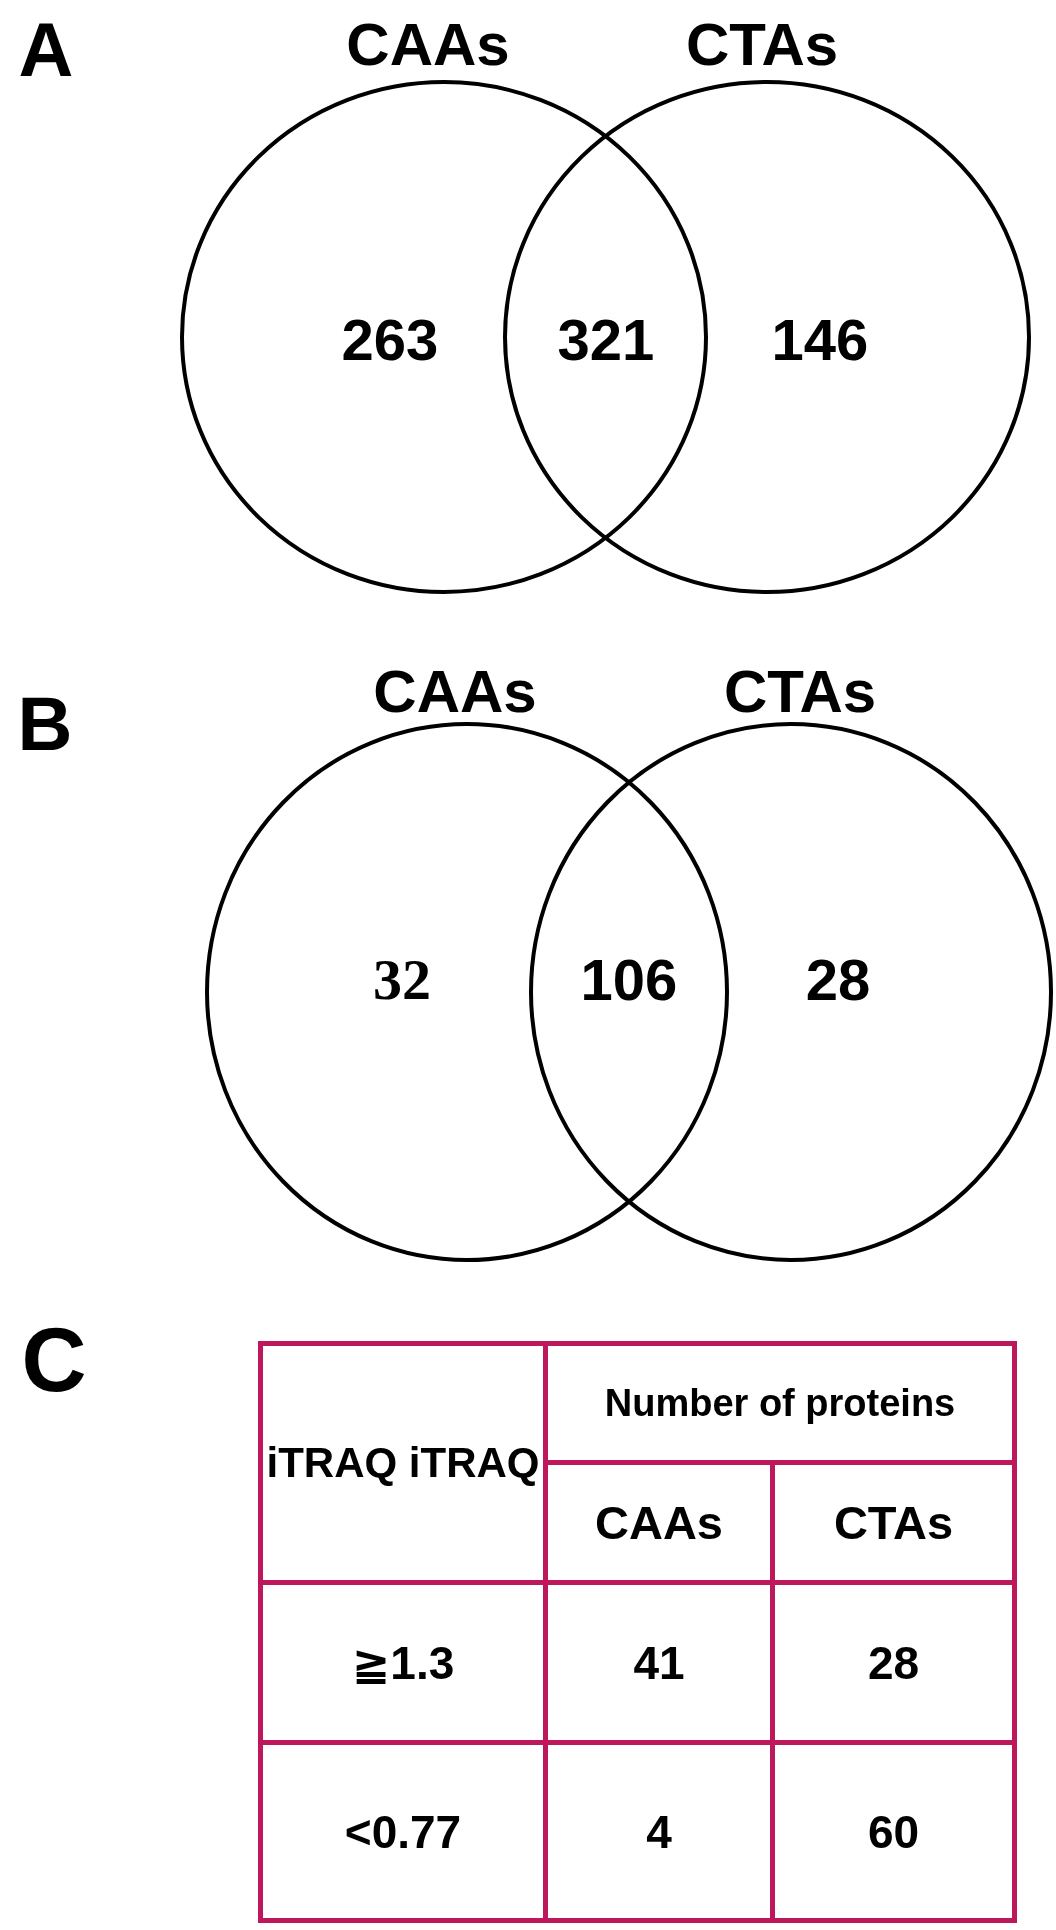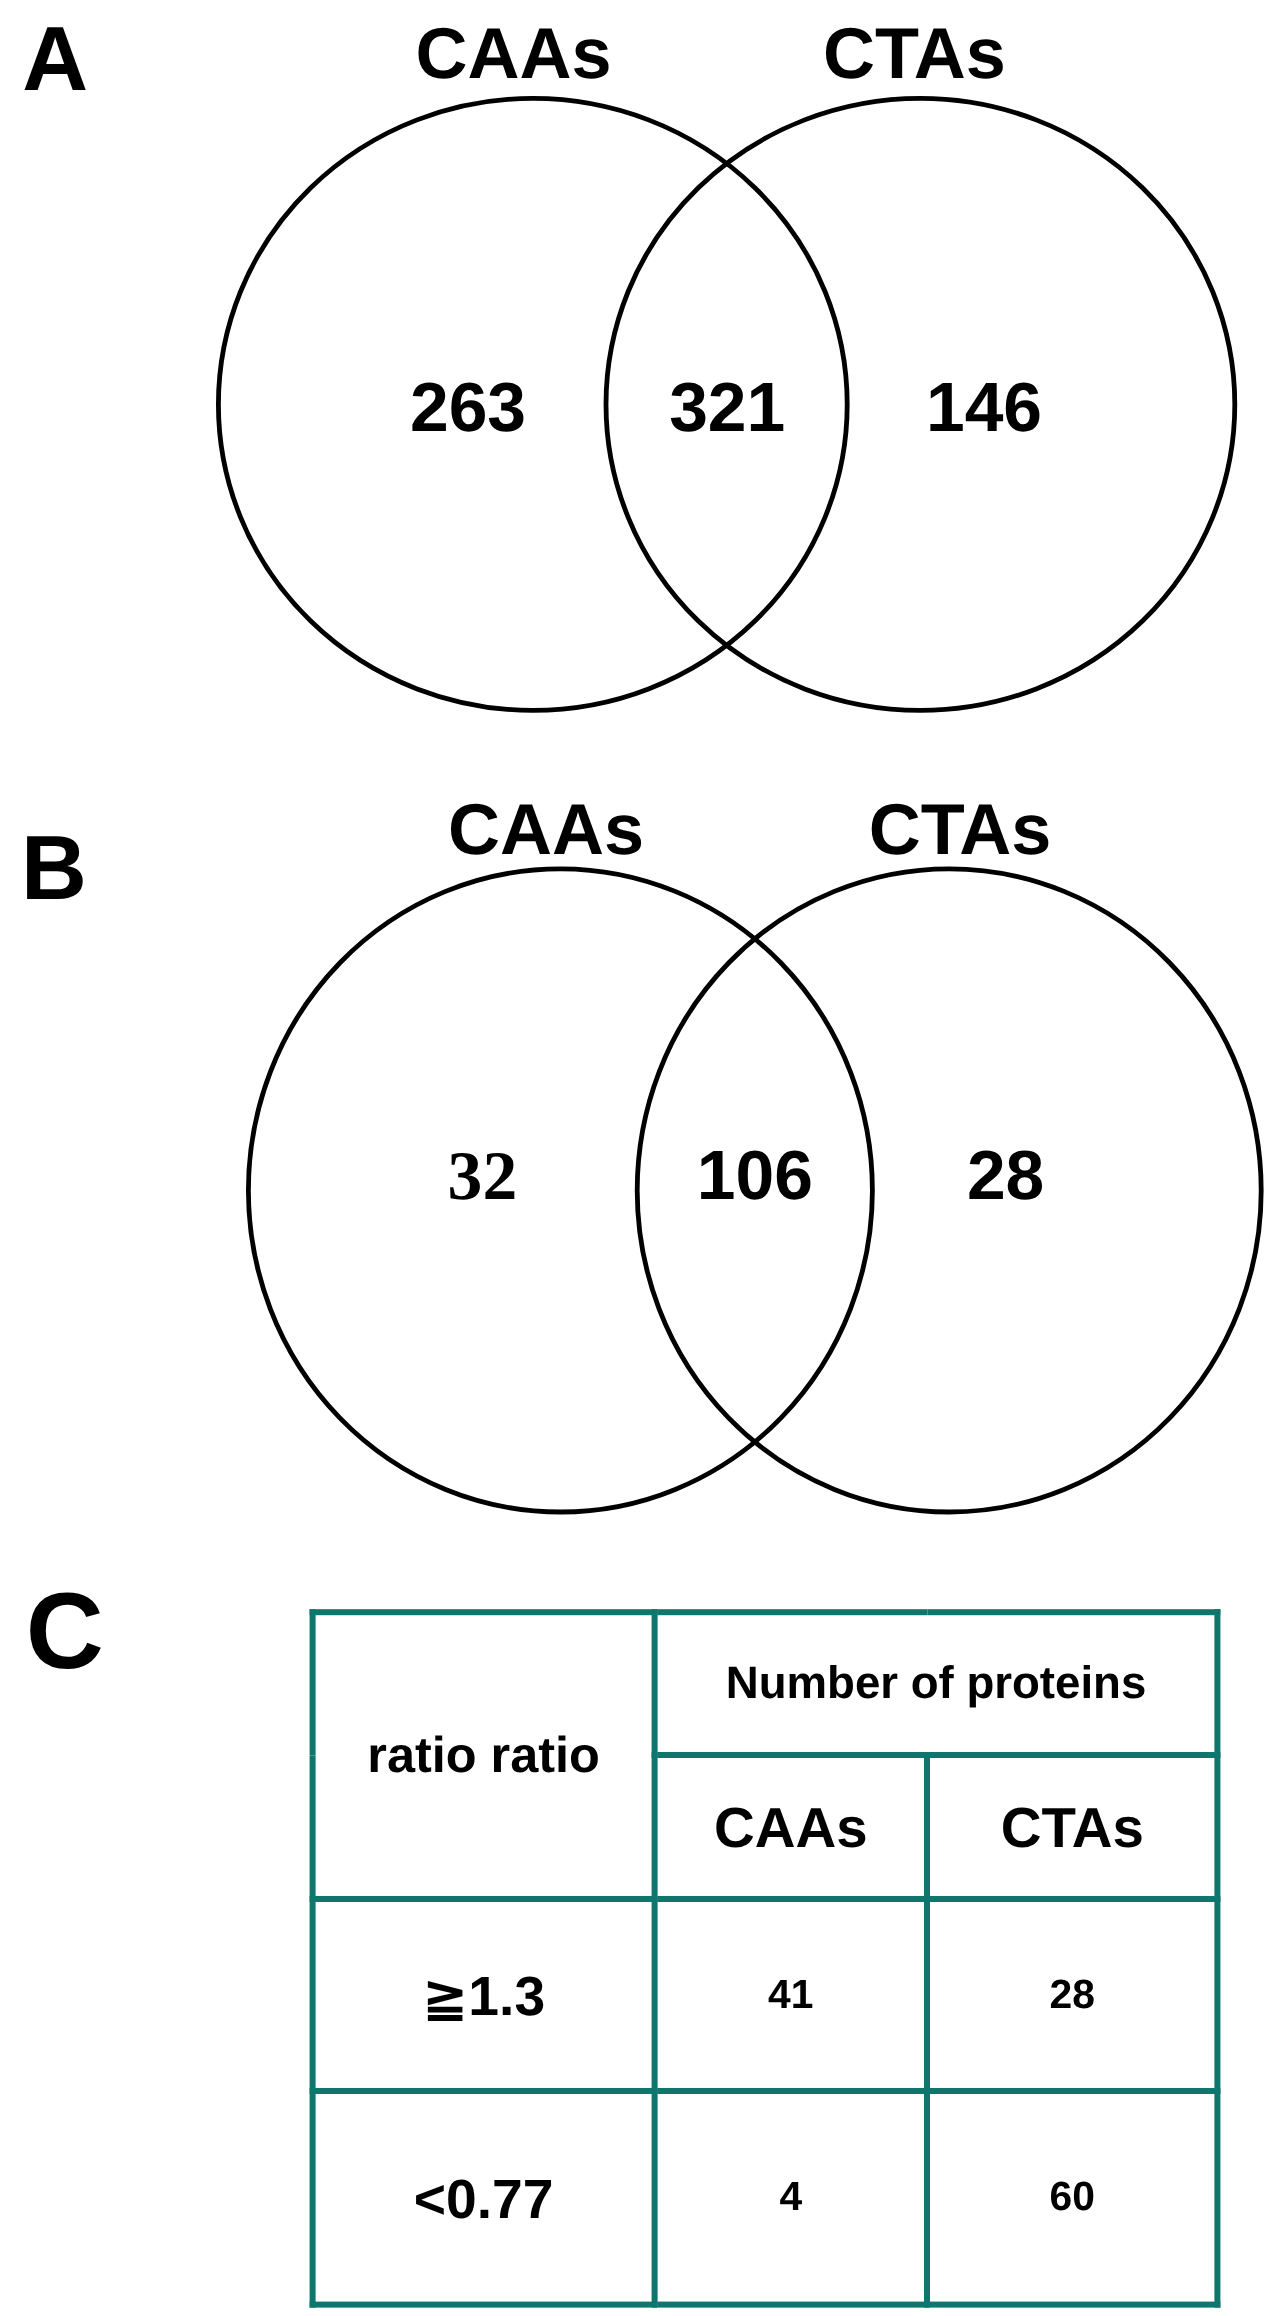--- a/index.html
+++ b/index.html
@@ -44,40 +44,40 @@
   }
   
   #itraq-table {
     position: absolute;
     left: 258px;
     top: 1341px;
     border-collapse: collapse;
     table-layout: fixed;
   }
   #itraq-table td {
-    border: 5px solid #0f766e;
+    border: 5px solid #be185d;
     text-align: center;
     vertical-align: middle;
     font-weight: 700;
     color: #000000;
     padding: 0;
     background: #ffffff;
   }
   td.col-ratio   { width: 280px; }
   td.col-caas    { width: 222px; }
   td.col-ctas    { width: 237px; }
   tr.r-group  td { height: 114px; }
   tr.r-sub    td { height: 115px; }
   tr.r-data1  td { height: 155px; }
   tr.r-data2  td { height: 173px; }
   .cell-corner { font-size: 42px; }
   .cell-group  { font-size: 38px; }
   .cell-subhdr { font-size: 47px; }
   .cell-ratio  { font-size: 46px; }
-  .cell-value  { font-size: 34px; }
+  .cell-value  { font-size: 46px; }
 </style>
 </head>
 <body>
 
 <div id="canvas">
 
   <svg id="venn-layer" width="1056" height="1930" viewBox="0 0 1056 1930">
     <ellipse cx="444" cy="337" rx="262" ry="255" fill="none" stroke="#000000" stroke-width="4"></ellipse>
     <ellipse cx="767" cy="337" rx="262" ry="255" fill="none" stroke="#000000" stroke-width="4"></ellipse>
     <ellipse cx="467" cy="992" rx="260" ry="268" fill="none" stroke="#000000" stroke-width="4"></ellipse>
@@ -100,21 +100,21 @@
 
   <div class="abs venn-count" style="left:402px; top:980px;font-family:Liberation Serif, serif;">32</div>
   <div class="abs venn-count" style="left:629px; top:980px;">106</div>
   <div class="abs venn-count" style="left:838px; top:980px;">28</div>
 
   <div class="abs panel-letter panel-letter-c" style="left:54px; top:1360px;">C</div>
 
   <table id="itraq-table">
     <tbody>
         <tr class="r-group">
-      <td class="col-ratio cell-corner" rowspan="2">ratio ratio</td>
+      <td class="col-ratio cell-corner" rowspan="2">iTRAQ iTRAQ</td>
       <td class="cell-group" colspan="2">Number of proteins</td>
     </tr>
     <tr class="r-sub">
       <td class="col-caas cell-subhdr">CAAs</td>
       <td class="col-ctas cell-subhdr">CTAs</td>
     </tr>
     <tr class="r-data1">
       <td class="col-ratio cell-ratio">≧1.3</td>
       <td class="col-caas cell-value">41</td>
       <td class="col-ctas cell-value">28</td>

